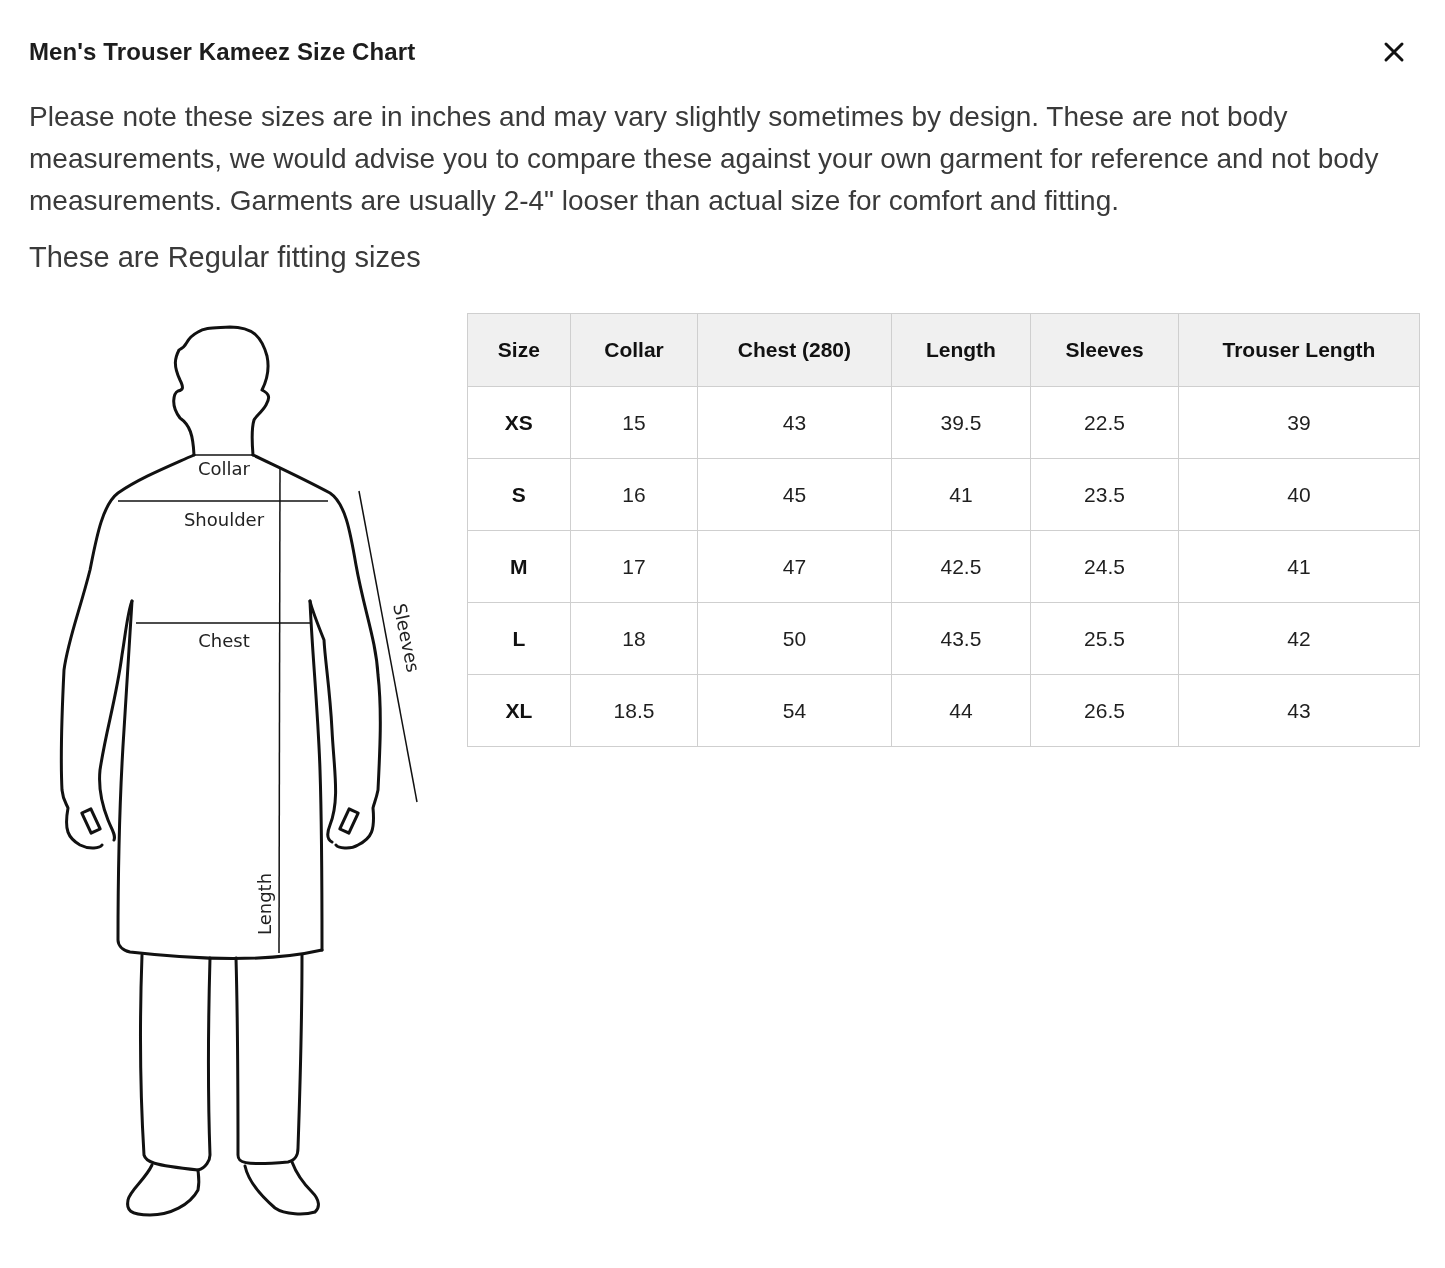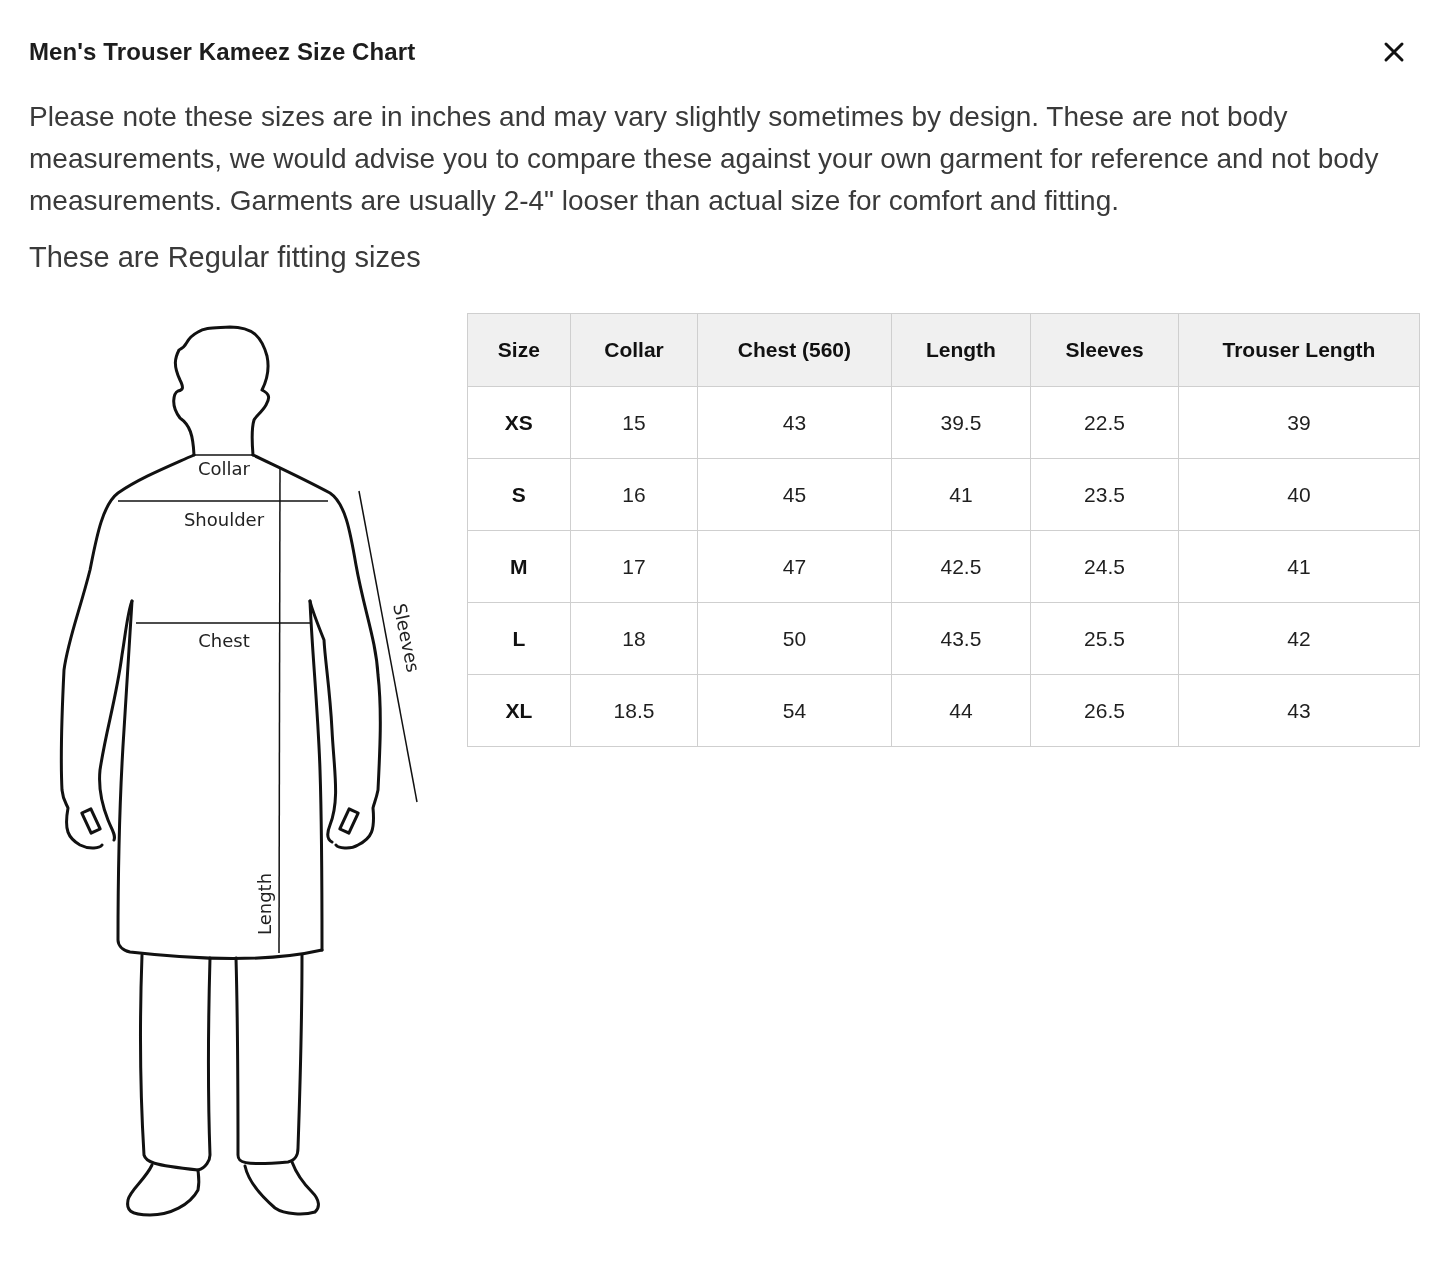--- a/index.html
+++ b/index.html
@@ -74,21 +74,21 @@
         <text transform="translate(231 625) rotate(-90)">Length</text>
       </g>
     </svg>
   </div>
 
   <table class="sizes">
     <thead>
       <tr>
         <th class="c0">Size</th>
         <th class="c1">Collar</th>
-        <th class="c2">Chest (560)</th>
+        <th class="c2">Chest (280)</th>
         <th class="c3">Length</th>
         <th class="c4">Sleeves</th>
         <th class="c5">Trouser Length</th>
       </tr>
     </thead>
     <tbody>
       <tr>
         <td class="size">XS</td>
         <td>15</td>
         <td>43</td>

